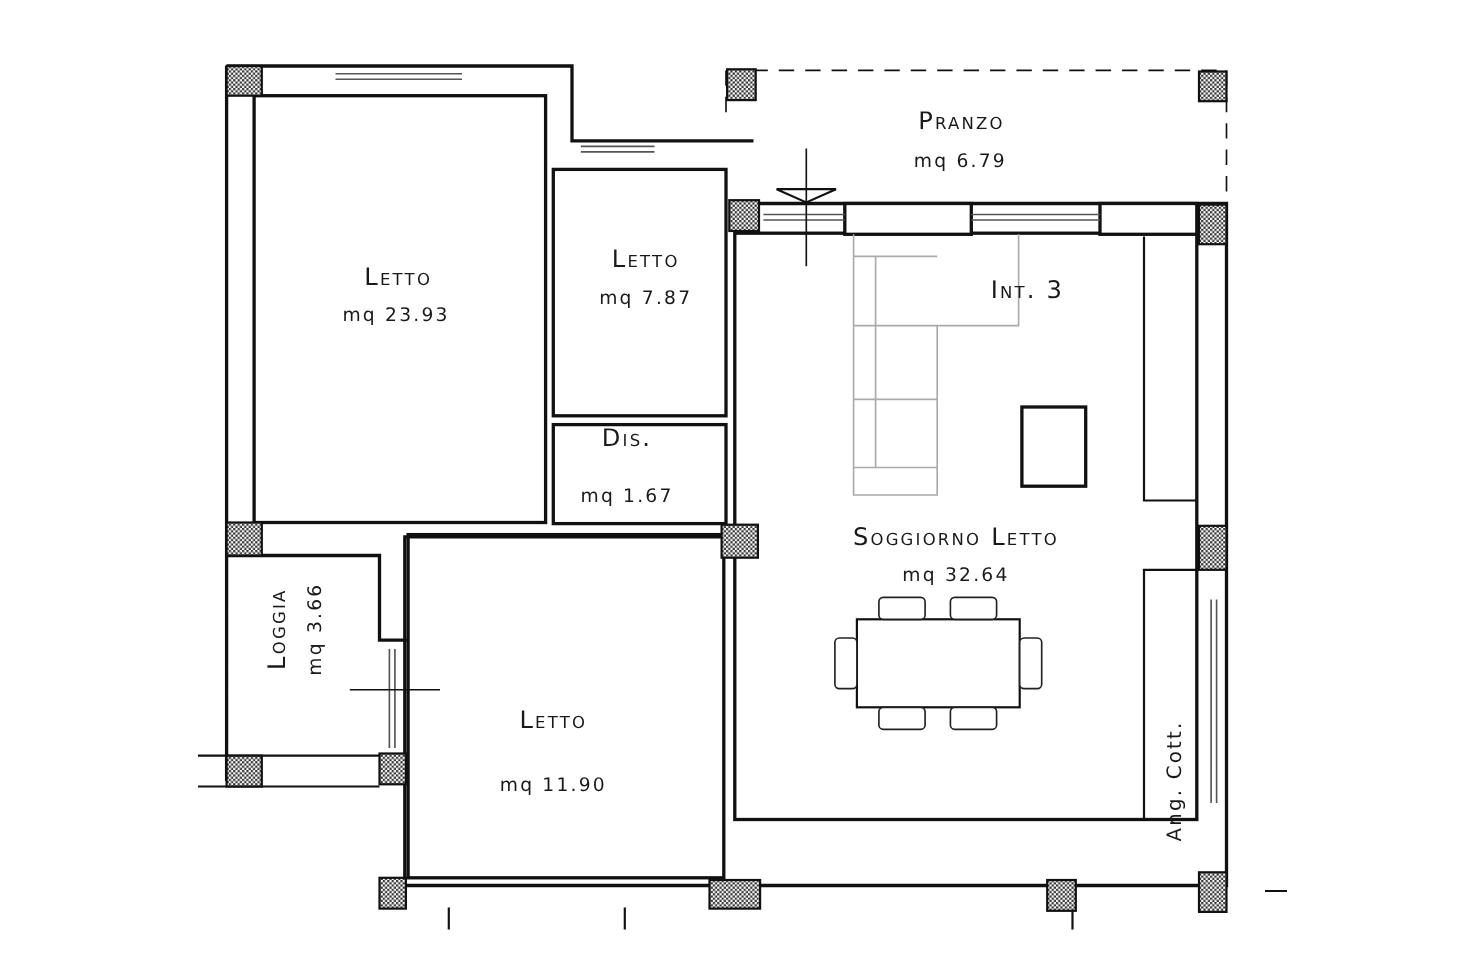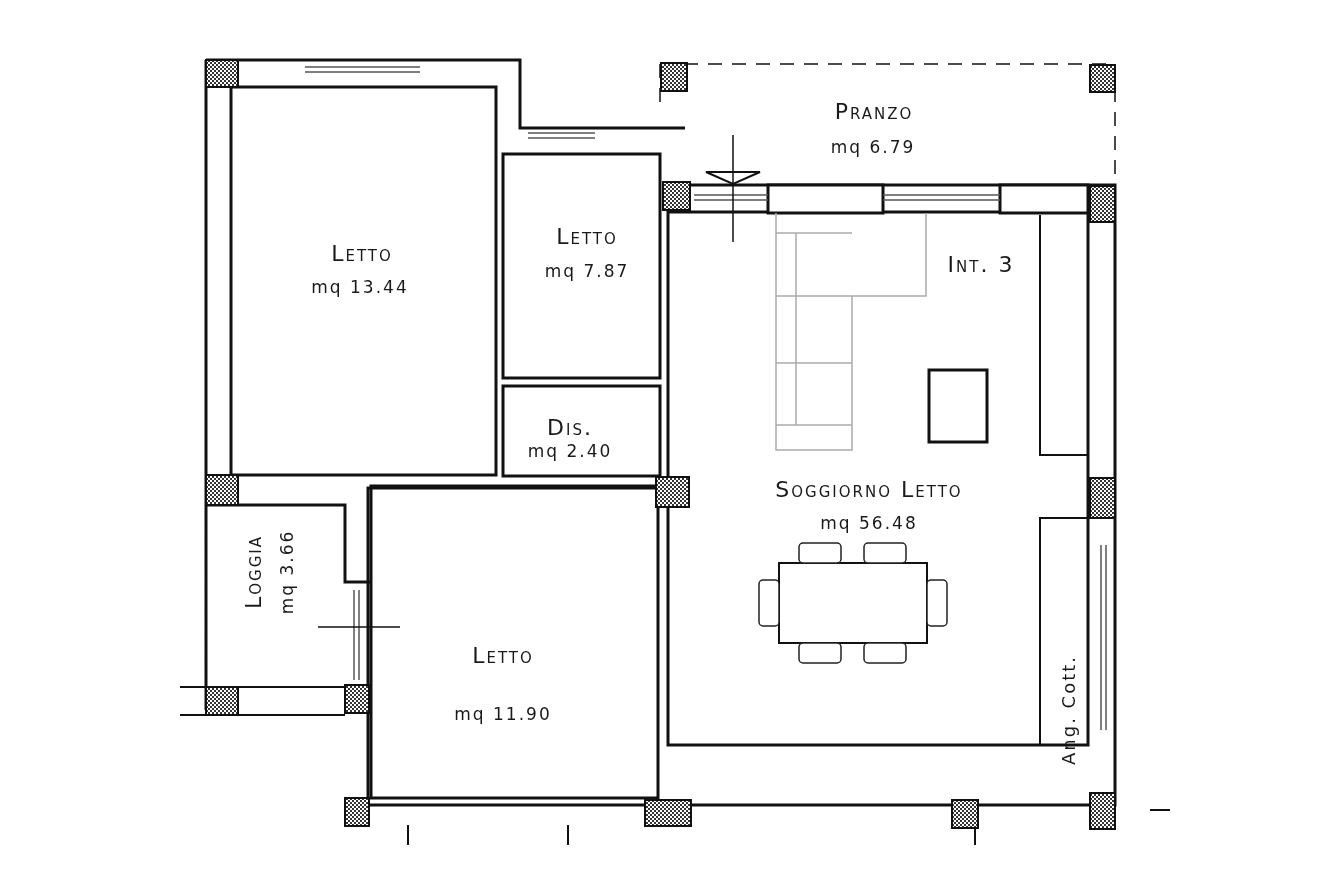--- a/index.html
+++ b/index.html
@@ -95,35 +95,35 @@
     <rect x="206" y="687" width="32" height="28"></rect>
     <rect x="345" y="685" width="24" height="28"></rect>
     <rect x="345" y="798" width="24" height="28"></rect>
     <rect x="645" y="800" width="46" height="26"></rect>
     <rect x="952" y="800" width="26" height="28"></rect>
     <rect x="1090" y="793" width="25" height="36"></rect>
   </g>
 </svg>
 
 <div class="lbl name" style="left:362px;top:253px">Letto</div>
-<div class="lbl area" style="left:360px;top:287px">mq 13.44</div>
+<div class="lbl area" style="left:360px;top:287px">mq 23.93</div>
 
 <div class="lbl name" style="left:587px;top:236px">Letto</div>
 <div class="lbl area" style="left:587px;top:271px">mq 7.87</div>
 
-<div class="lbl name" style="left:570px;top:427px">Dis.</div>
-<div class="lbl area" style="left:570px;top:451px">mq 2.40</div>
+<div class="lbl name" style="left:570px;top:399px">Dis.</div>
+<div class="lbl area" style="left:570px;top:451px">mq 1.67</div>
 
 <div class="lbl name" style="left:874px;top:111px">Pranzo</div>
 <div class="lbl area" style="left:873px;top:147px">mq 6.79</div>
 
-<div class="lbl name" style="left:981px;top:264px">Int. 3</div>
+<div class="lbl name" style="left:934px;top:264px">Int. 3</div>
 
 <div class="lbl name" style="left:869px;top:489px">Soggiorno Letto</div>
-<div class="lbl area" style="left:869px;top:523px">mq 56.48</div>
+<div class="lbl area" style="left:869px;top:523px">mq 32.64</div>
 
 <div class="lbl name" style="left:503px;top:655px">Letto</div>
 <div class="lbl area" style="left:503px;top:714px">mq 11.90</div>
 
 <div class="lbl name vert" style="left:253px;top:572px">Loggia</div>
 <div class="lbl area vert" style="left:287px;top:572px">mq 3.66</div>
 
 <div class="lbl area vert" style="left:1068px;top:710px;font-size:18px">Ang. Cott.</div>
 
 </body></html>

